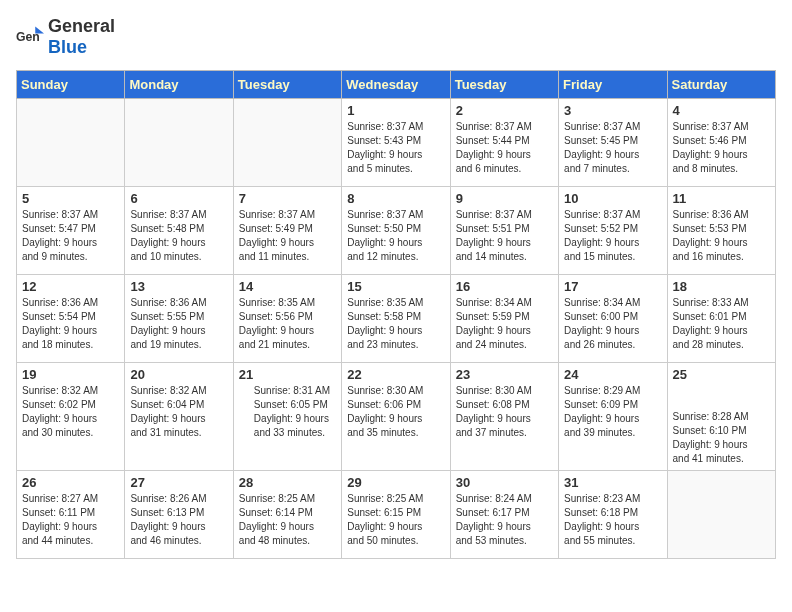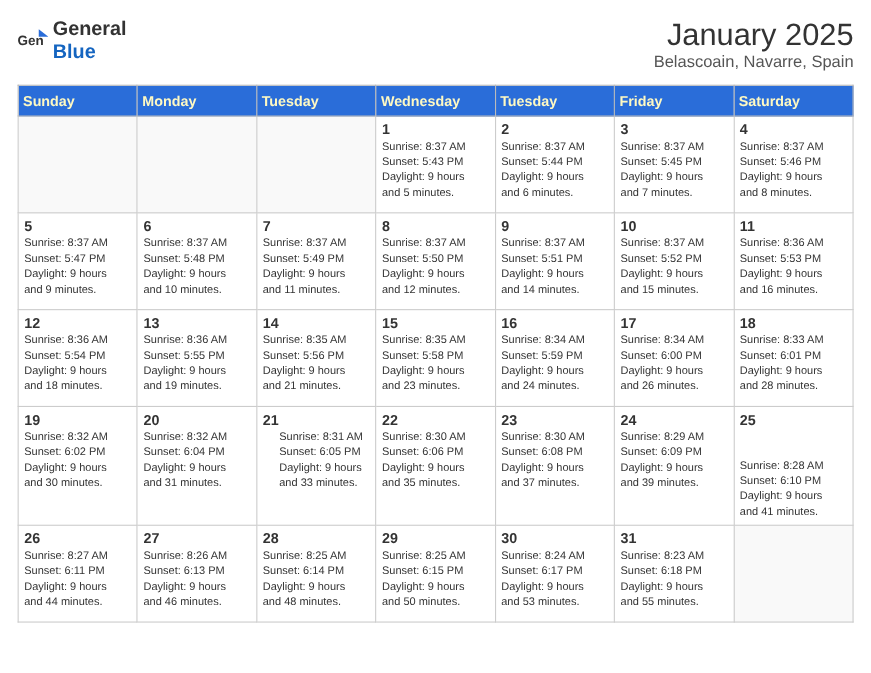--- a/index.html
+++ b/index.html
@@ -89,24 +89,20 @@
   <div class="logo">
     <svg class="logo-icon" viewBox="0 0 32 32">
       <text y="20" font-size="14" font-weight="bold" fill="#333">Gen</text>
       <polygon points="22,4 32,12 22,12" fill="#2a6dd9"></polygon>
     </svg>
     <div>
       <span class="logo-general">General</span><br>
       <span class="logo-blue">Blue</span>
     </div>
   </div>
-  <div class="title-block">
-    <h1>January 2025</h1>
-    <h2>Belascoain, Navarre, Spain</h2>
-  </div>
 </div>
 
 <table class="calendar">
   <thead>
     <tr>
     <th>Sunday</th>
         <th>Monday</th>
         <th>Tuesday</th>
         <th>Wednesday</th>
         <th>Tuesday</th>

